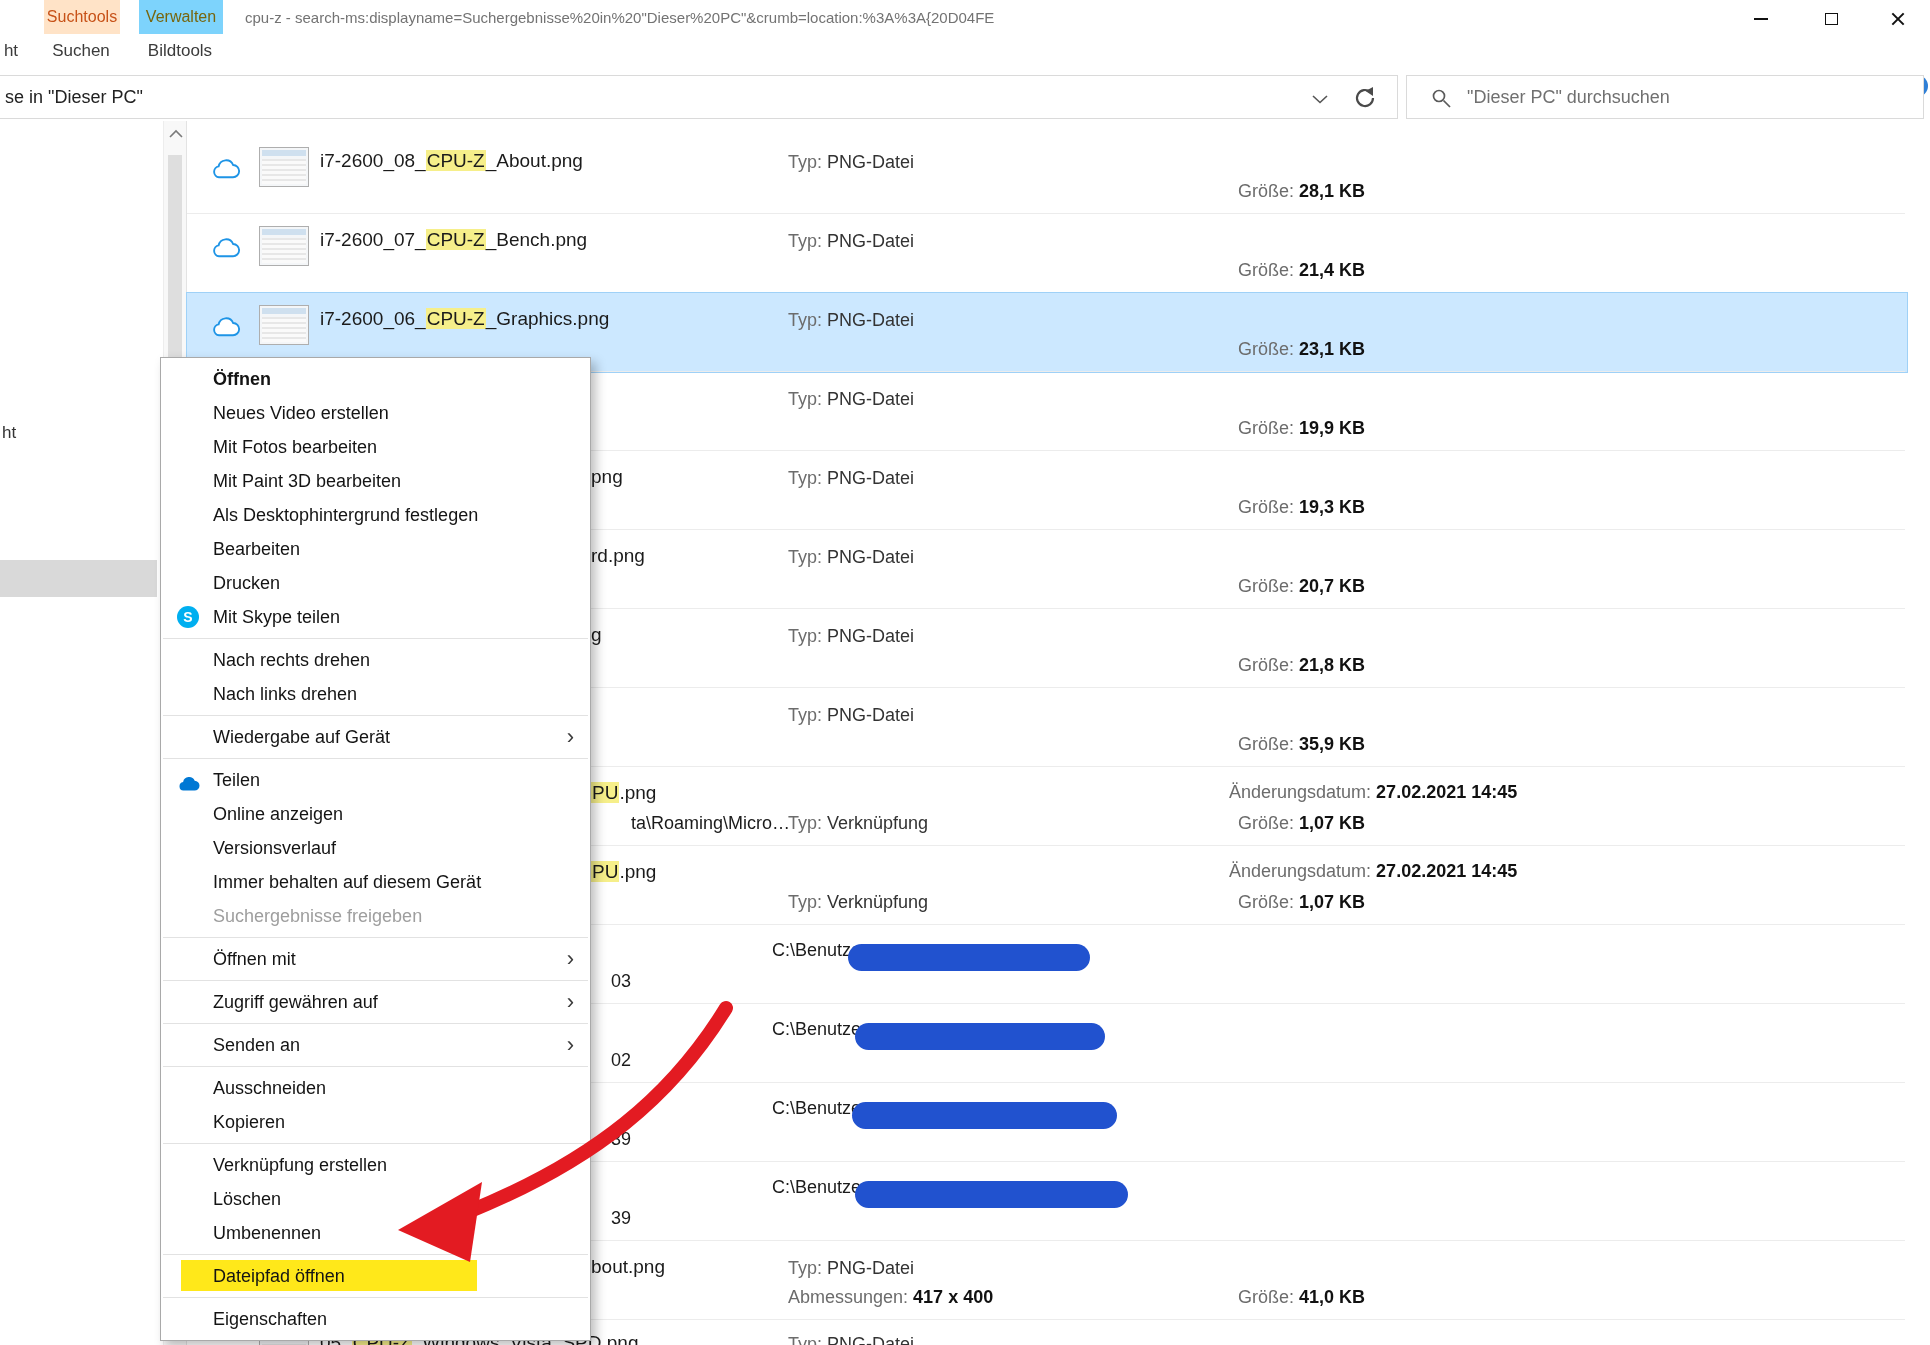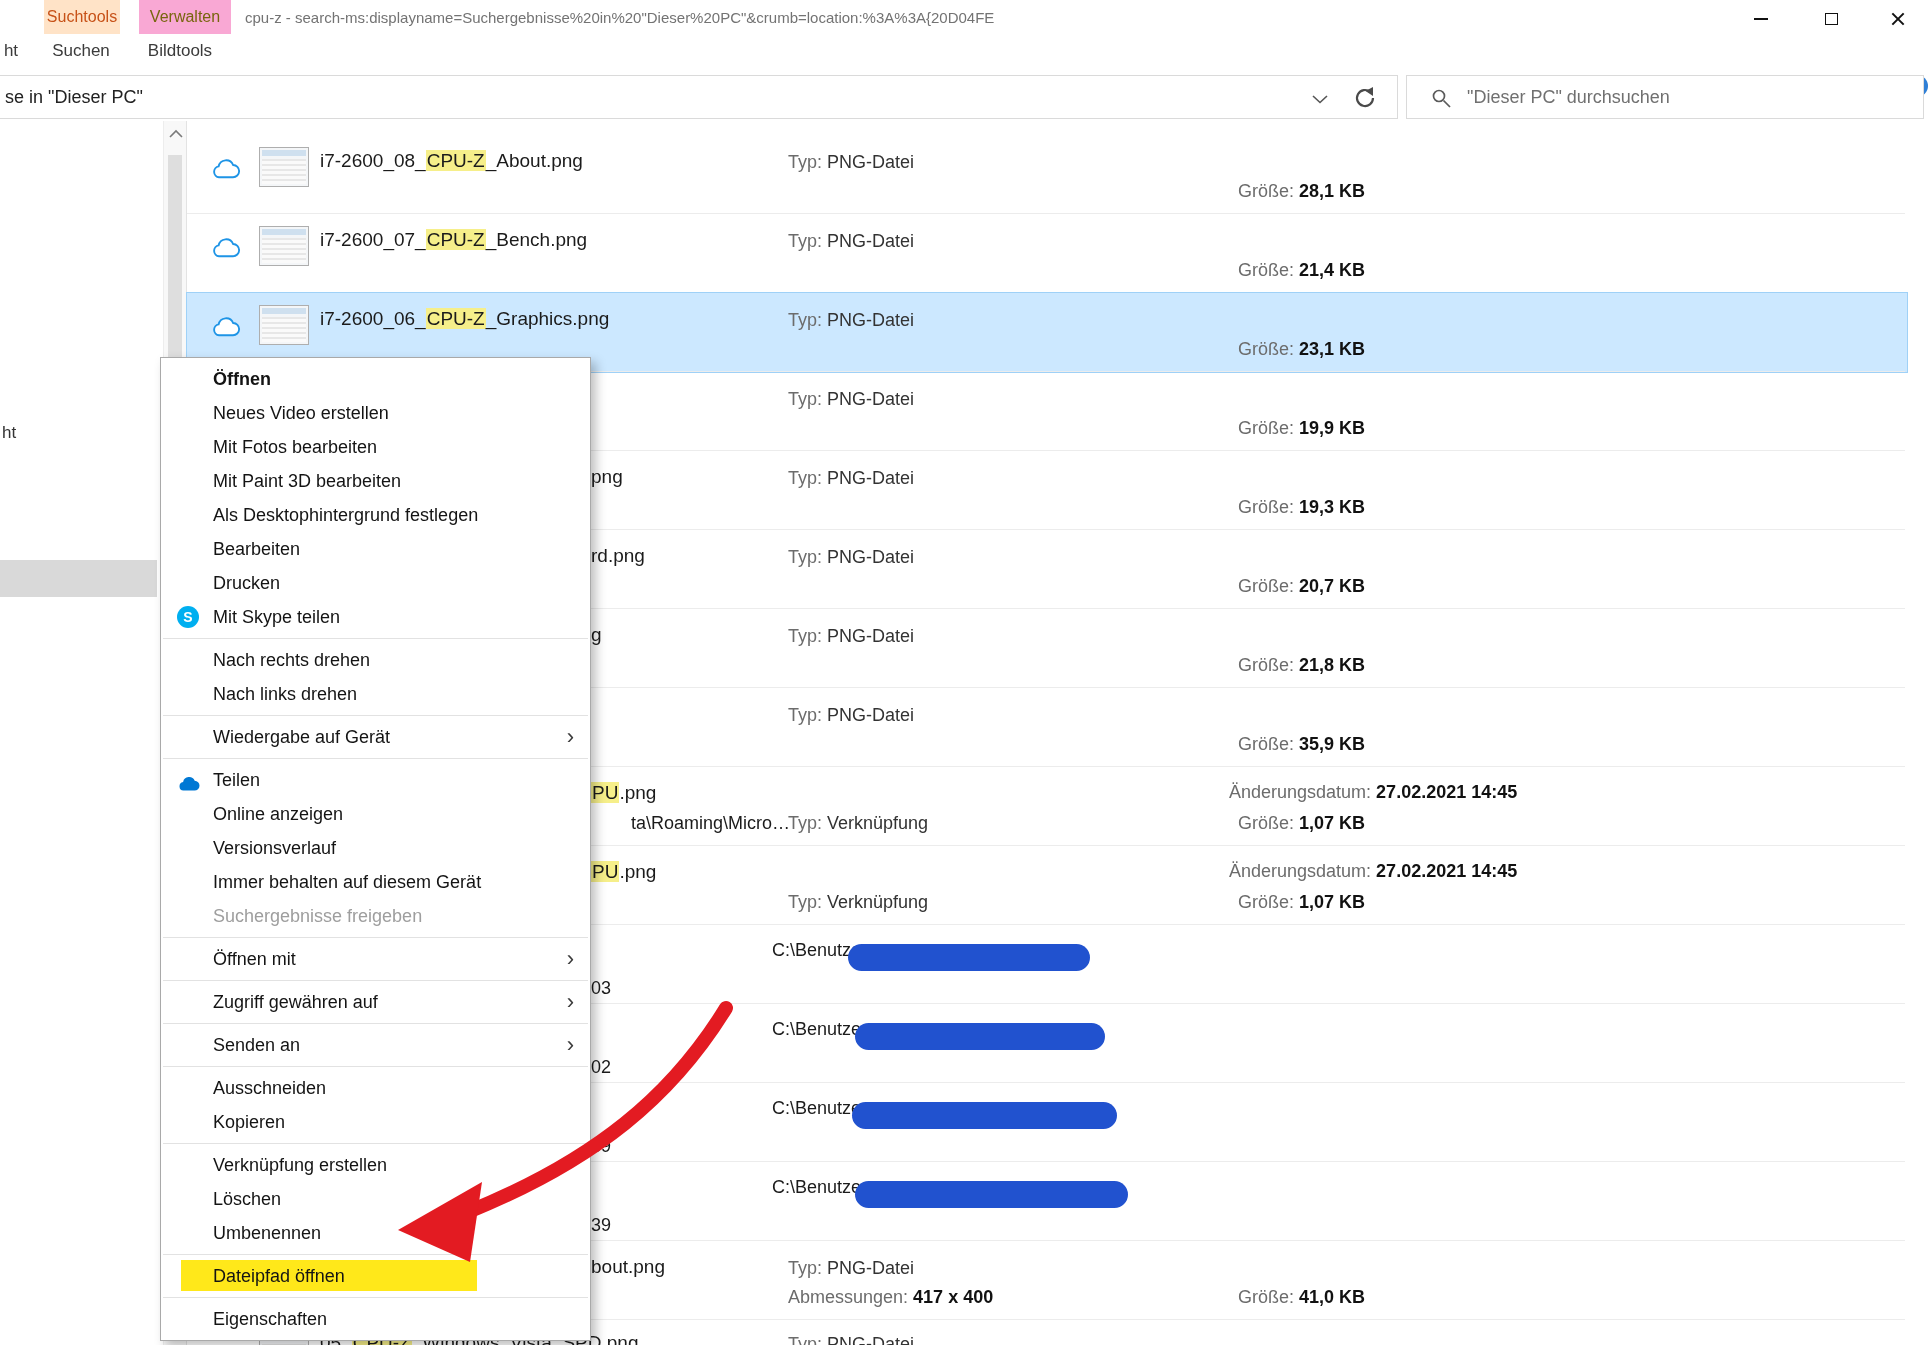--- a/index.html
+++ b/index.html
@@ -5,21 +5,21 @@
   * { margin:0; padding:0; box-sizing:border-box; }
   html,body { background:#fff; }
   body { font-family:"Liberation Sans","DejaVu Sans",sans-serif; color:#1b1b1b; }
   #screen { position:relative; width:1930px; height:1345px; overflow:hidden; background:#fff; }
   .abs { position:absolute; }
 
   
   .titlebar { position:absolute; left:0; top:0; width:1930px; height:37px; background:#fff; }
   .group-tab { position:absolute; top:0; height:34px; line-height:34px; text-align:center; font-size:16px; }
   .group-suchtools { left:44px; width:76px; background:#ffe3c7; color:#c75117; }
-  .group-verwalten { left:139px; width:92px; background:#f9a8d4; color:#77650d; }
+  .group-verwalten { left:139px; width:84px; background:#7dd3fc; color:#77650d; }
   .win-title { position:absolute; left:245px; top:0; height:37px; line-height:36px; font-size:15px; color:#737373; white-space:nowrap; }
   .winbtn { position:absolute; top:0; height:37px; display:flex; align-items:center; justify-content:center; }
   .btn-min  { left:1726px; width:70px; }
   .btn-max  { left:1796px; width:70px; }
   .btn-close{ left:1866px; width:64px; }
   .glyph-min { width:14px; height:2px; background:#111; }
   .glyph-max { width:13px; height:12px; border:1.5px solid #111; }
   .glyph-x { position:relative; width:16px; height:16px; }
   .glyph-x::before,.glyph-x::after { content:""; position:absolute; left:7px; top:0; width:2px; height:16px; background:#111; }
   .glyph-x::before { transform:rotate(45deg); }
@@ -47,21 +47,21 @@
   .row.selected { background:#cce8ff; outline:1px solid #9fd1f7; }
   .sepline { position:absolute; left:0; right:2px; bottom:0; height:1px; background:#ececec; }
   .c-cloud { position:absolute; left:24px; top:24px; width:30px; height:20px; }
   .c-thumb { position:absolute; left:72px; top:12px; width:50px; height:40px; background:#f4f6f8; border:1px solid #aeaeae; }
   .c-thumb::before { content:""; position:absolute; left:2px; top:2px; right:2px; height:6px; background:#cfe0ef; }
   .c-thumb::after { content:""; position:absolute; left:2px; top:11px; right:2px; bottom:2px;
       background:repeating-linear-gradient(to bottom,#e7e7e7 0 2px,#fafafa 2px 5px); }
   .c-name { position:absolute; left:133px; top:15px; font-size:19px; color:#1b1b1b; white-space:nowrap; }
   .c-tail { position:absolute; left:404px; top:15px; font-size:19px; color:#1b1b1b; white-space:nowrap;text-align:right; }
   .c-sub  { position:absolute; left:438px; top:46px; font-size:18px; color:#1b1b1b; white-space:nowrap;margin-left:6px; }
-  .c-num  { position:absolute; left:404px; top:46px; font-size:18px; color:#1b1b1b;margin-top:7px; }
+  .c-num  { position:absolute; left:424px; top:46px; font-size:18px; color:#1b1b1b; }
   .c-typ  { position:absolute; left:585px; top:17px; font-size:18px; white-space:nowrap; }
   .c-typ2 { top:46px; }
   .c-path { position:absolute; left:585px; top:15px; font-size:18px; color:#1b1b1b; white-space:nowrap; }
   .c-date { position:absolute; left:1026px; top:15px; font-size:18px; white-space:nowrap; }
   .c-size { position:absolute; left:1035px; top:46px; font-size:18px; white-space:nowrap; }
   .c-dims { position:absolute; left:585px; top:46px; font-size:18px; white-space:nowrap; }
   .lab { color:#6c6c6c;margin-left:16px; }
   .val { color:#111; font-weight:600; }
   .tval { color:#333; }
   .hl { background:#f6ef8a; padding:0 1px; }

